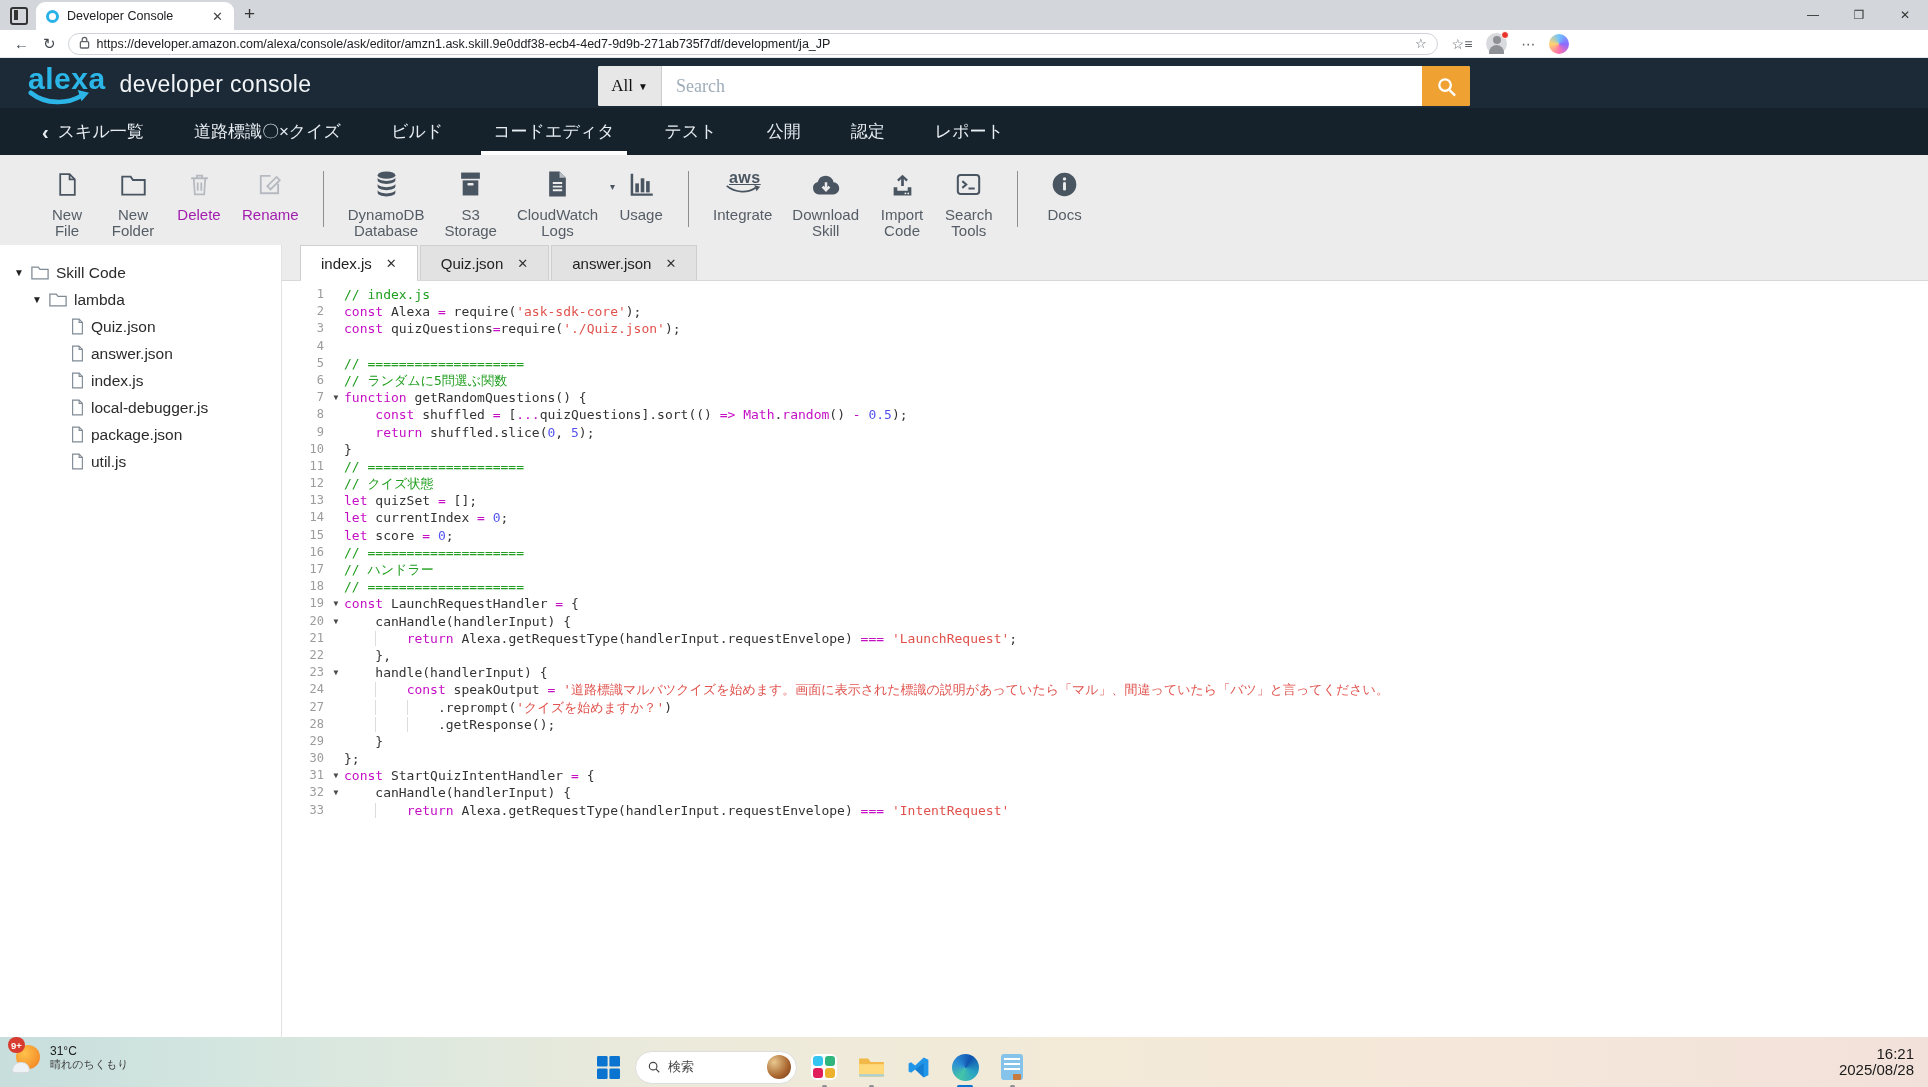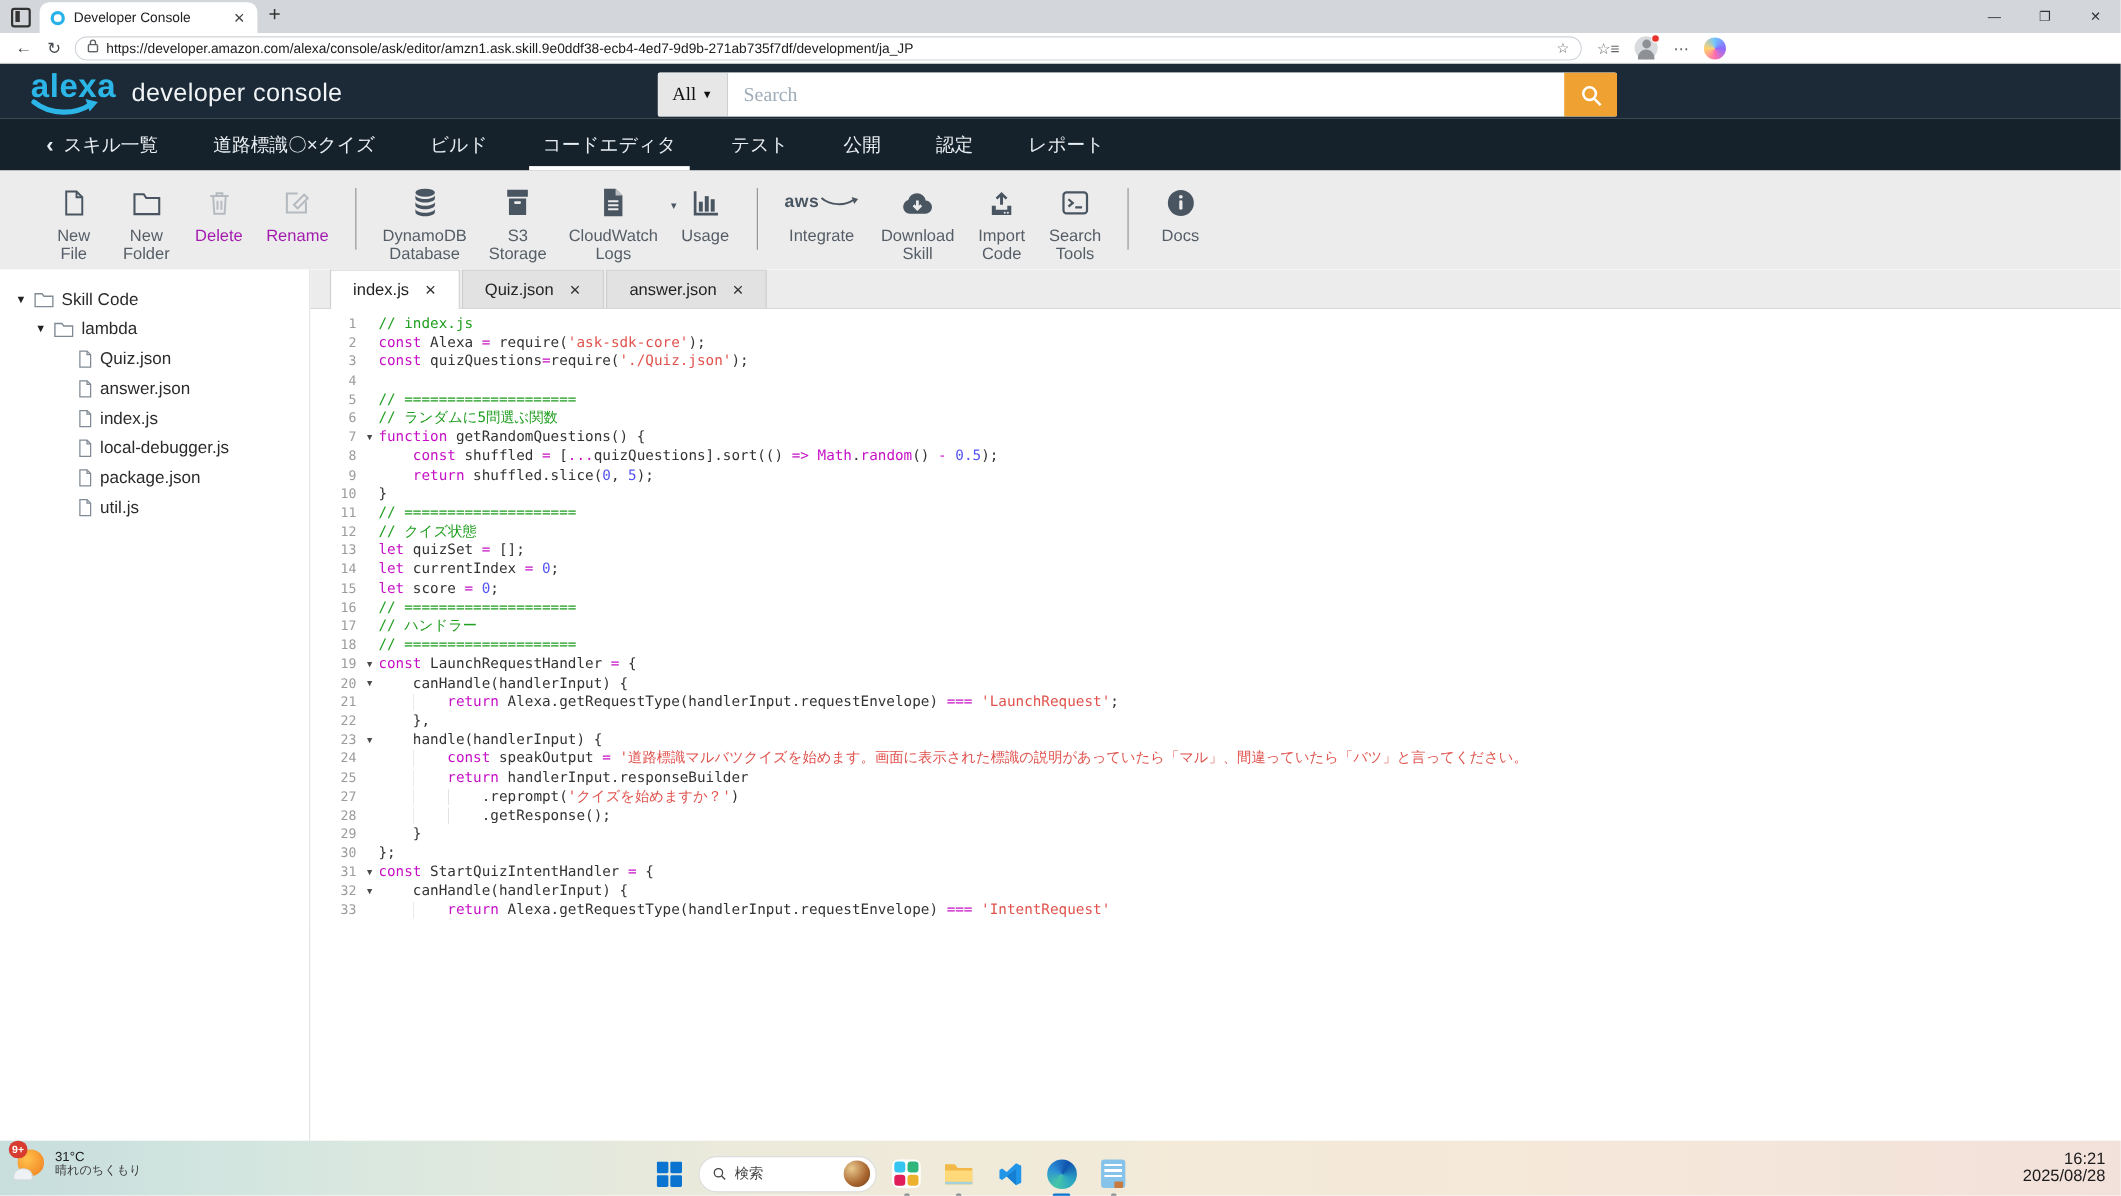--- a/index.html
+++ b/index.html
@@ -54,21 +54,21 @@
 
   
   #toolbar { position:absolute; left:0; top:155px; width:100%; height:90px; background:#ececec; display:flex; align-items:flex-start; padding:14px 0 0 34px; }
   .tb-item { min-width:66px; padding:0 10px; display:flex; flex-direction:column; align-items:center; gap:8px; color:#4a5562; position:relative; }
   .tb-item.disabled { color:#b5bac1; }
   .tb-ico { height:30px; display:flex; align-items:center; }
   .tb-label { font-size:15px; line-height:16px; text-align:center; color:#555d66; white-space:nowrap; }
   .tb-item.disabled .tb-label { color:#a21caf; }
   .tb-caret { position:absolute; right:-7px; top:12px; font-size:10px; color:#4a5562; }
   .tb-sep { width:1px; height:56px; background:#8f8f8f; margin:2px 14px 0 14px; }
-  .awswrap { display:flex; flex-direction:row; align-items:flex-end; line-height:12px; }
+  .awswrap { display:flex; flex-direction:column; align-items:flex-end; line-height:12px;text-decoration:underline; }
   .awstext { font-size:16px; font-weight:bold; letter-spacing:.5px; }
 
   
   #content { position:absolute; left:0; top:245px; width:100%; height:792px; background:#fff; display:flex; }
   #sidebar { width:282px; border-right:1px solid #e2e2e2; padding:14px 0 0 14px; flex:0 0 auto; }
   .tree-row { display:flex; align-items:center; gap:7px; height:27px; font-size:15.5px; color:#2b2b2b; white-space:nowrap; }
   .tree-chev { font-size:10px; color:#222; width:10px; }
   .tree-ico { display:flex; align-items:center; }
 
   #editor { flex:1 1 auto; overflow:hidden; }
@@ -596,25 +596,20 @@
               <span class="ln">23</span>
               <span class="fold">▼</span>
               <span class="lc"><span class="tk-ig">    </span><span class="tk-pl">handle(handlerInput) {</span></span>
             </div>
             <div class="cl">
               <span class="ln">24</span>
               <span class="fold"></span>
               <span class="lc"><span class="tk-ig">    </span><span class="tk-ig">    </span><span class="tk-kw">const</span><span class="tk-pl"> speakOutput </span><span class="tk-op">=</span><span class="tk-pl"> </span><span class="tk-str">'道路標識マルバツクイズを始めます。画面に表示された標識の説明があっていたら「マル」、間違っていたら「バツ」と言ってください。</span></span>
             </div>
             <div class="cl">
-              <span class="ln">25</span>
-              <span class="fold"></span>
-              <span class="lc"><span class="tk-ig">    </span><span class="tk-ig">    </span><span class="tk-kw">return</span><span class="tk-pl"> handlerInput.responseBuilder</span></span>
-            </div>
-            <div class="cl">
               <span class="ln">27</span>
               <span class="fold"></span>
               <span class="lc"><span class="tk-ig">    </span><span class="tk-ig">    </span><span class="tk-ig">    </span><span class="tk-pl">.reprompt(</span><span class="tk-str">'クイズを始めますか？'</span><span class="tk-pl">)</span></span>
             </div>
             <div class="cl">
               <span class="ln">28</span>
               <span class="fold"></span>
               <span class="lc"><span class="tk-ig">    </span><span class="tk-ig">    </span><span class="tk-ig">    </span><span class="tk-pl">.getResponse();</span></span>
             </div>
             <div class="cl">

